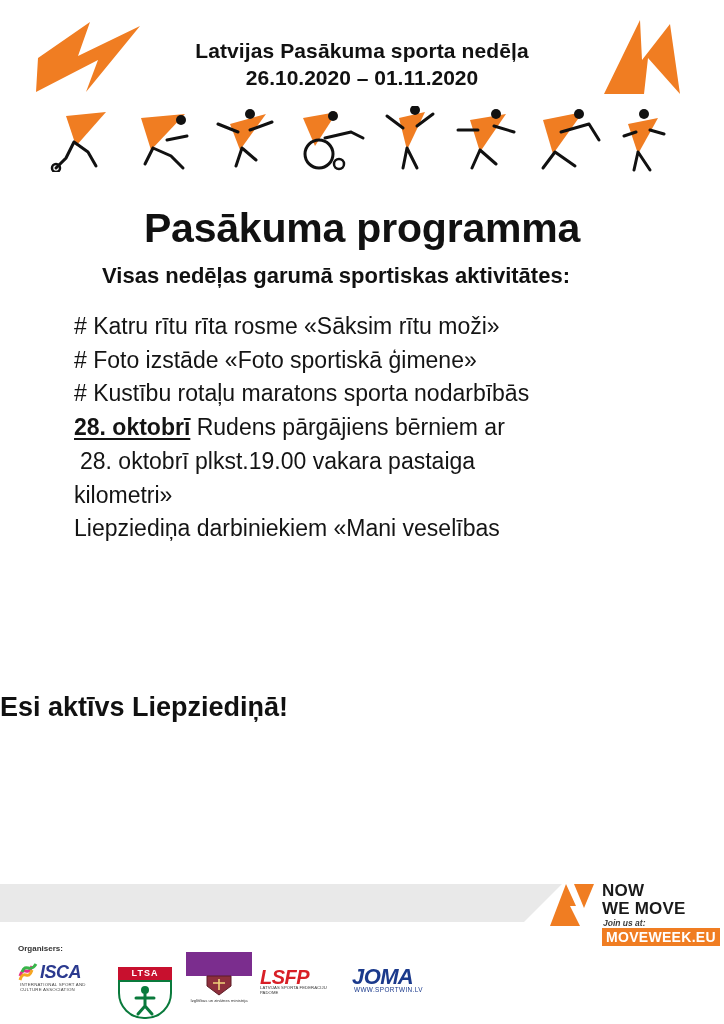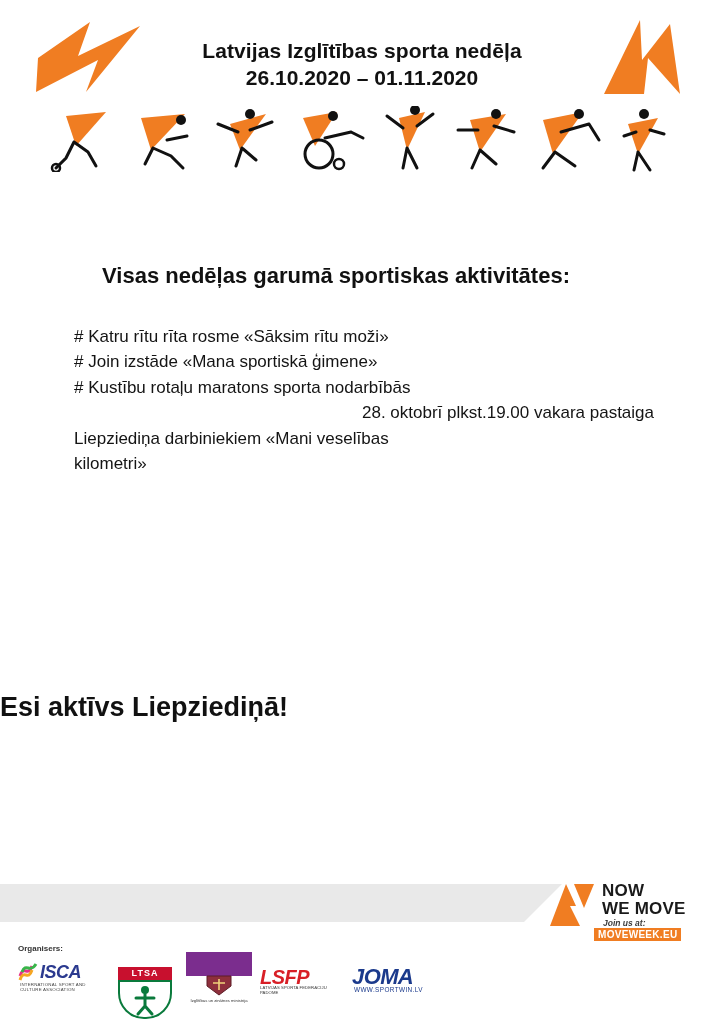--- a/index.html
+++ b/index.html
@@ -92,34 +92,34 @@
     left: 0;
     width: 672px;
     text-align: center;
     font-size: 22px;
     font-weight: bold;
     color: #111111;
   }
 
   .body-block {
     position: absolute;
-    top: 325px;
+    top: 311px;
     left: 74px;
     width: 580px;
-    font-size: 17px;
+    font-size: 23px;
     line-height: 1.38;
     color: #141414;
   }
   .body-block .row { margin: 0 0 2px 0; }
   .u-bold {
     font-weight: bold;
     text-decoration: underline;
     text-underline-offset: 3px;
   }
-  .indent { padding-left: 6px; text-align: right; }
+  .indent { padding-left: 6px; }
 
   .closing {
     position: absolute;
     top: 692px;
     left: 0;
     width: 724px;
     text-align: left;
     font-size: 27px;
     font-weight: bold;
     color: #111111;
@@ -175,25 +175,25 @@
     position: absolute;
     left: 57px;
     top: 38px;
     font-size: 8.5px;
     font-style: italic;
     font-weight: bold;
     color: #3b3b3b;
   }
   .nwm .url {
     position: absolute;
-    left: 48px;
+    left: 56px;
     top: 48px;
     background: #f07d22;
     color: #ffffff;
-    font-size: 10px;
+    font-size: 14px;
     font-weight: bold;
     padding: 1px 4px;
     letter-spacing: 0.3px;
   }
 
   .organisers-label {
     position: absolute;
     left: 18px;
     top: 944px;
     font-size: 8px;
@@ -280,21 +280,21 @@
 
   <svg class="arrow-left" viewBox="0 0 106 72">
     <polygon points="2,36 54,0 42,34 104,4 50,70 62,38 0,70" fill="#f07d22"></polygon>
   </svg>
 
   <svg class="arrow-right" viewBox="0 0 96 76">
     <polygon points="10,76 46,2 48,42 76,6 86,76 54,40 50,76" fill="#f07d22"></polygon>
   </svg>
 
   <div class="header">
-    <div class="line1">Latvijas Izglītības sporta nedēļa</div>
+    <div class="line1">Latvijas Pasākuma sporta nedēļa</div>
     <div class="line2">26.10.2020 – 01.11.2020</div>
   </div>
 
   <div class="pictograms">
 
     <svg width="74" height="62" viewBox="0 0 74 62">
       <polygon points="16,6 56,2 26,36" fill="#f07d22"></polygon>
       <path d="M24,32 L16,48 L6,58 M24,32 L38,42 M38,42 L46,56" stroke="#111" stroke-width="3" fill="none" stroke-linecap="round"></path>
       <circle cx="6" cy="58" r="4" fill="none" stroke="#111" stroke-width="2.5"></circle>
     </svg>
@@ -338,29 +338,34 @@
     </svg>
 
     <svg width="62" height="66" viewBox="0 0 62 66">
       <polygon points="16,18 46,12 26,48" fill="#f07d22"></polygon>
       <circle cx="32" cy="8" r="5" fill="#111"></circle>
       <path d="M26,46 L22,64 M26,46 L38,64 M24,26 L12,30 M38,24 L52,28" stroke="#111" stroke-width="3" fill="none" stroke-linecap="round"></path>
     </svg>
 
   </div>
 
+  <div class="title">Pasākuma programma</div>
   <div class="subtitle">Visas nedēļas garumā sportiskas aktivitātes:</div>
 
   <div class="body-block">
     <div class="row"># Katru rītu rīta rosme «Sāksim rītu moži»</div>
-    <div class="row"># Join izstāde «Mana sportiskā ģimene»</div>
+    <div class="row"># Foto izstāde «Foto sportiskā ģimene»</div>
     <div class="row"># Kustību rotaļu maratons sporta nodarbībās</div>
+    <div class="row">
+      <span class="u-bold">28. oktobrī</span>
+      <span>Rudens pārgājiens bērniem ar</span>
+    </div>
     <div class="row indent">28. oktobrī plkst.19.00 vakara pastaiga</div>
+    <div class="row">kilometri»</div>
     <div class="row">Liepziediņa darbiniekiem «Mani veselības</div>
-    <div class="row">kilometri»</div>
   </div>
 
   <div class="closing">Esi aktīvs Liepziediņā!</div>
 
   <div class="footer-band"></div>
   <div class="footer-white"></div>
 
   <div class="nwm">
     <svg width="52" height="46" viewBox="0 0 52 46" style="position:absolute;left:0;top:2px;">
       <polygon points="4,44 20,2 30,24 24,24 34,44" fill="#f07d22"></polygon>

